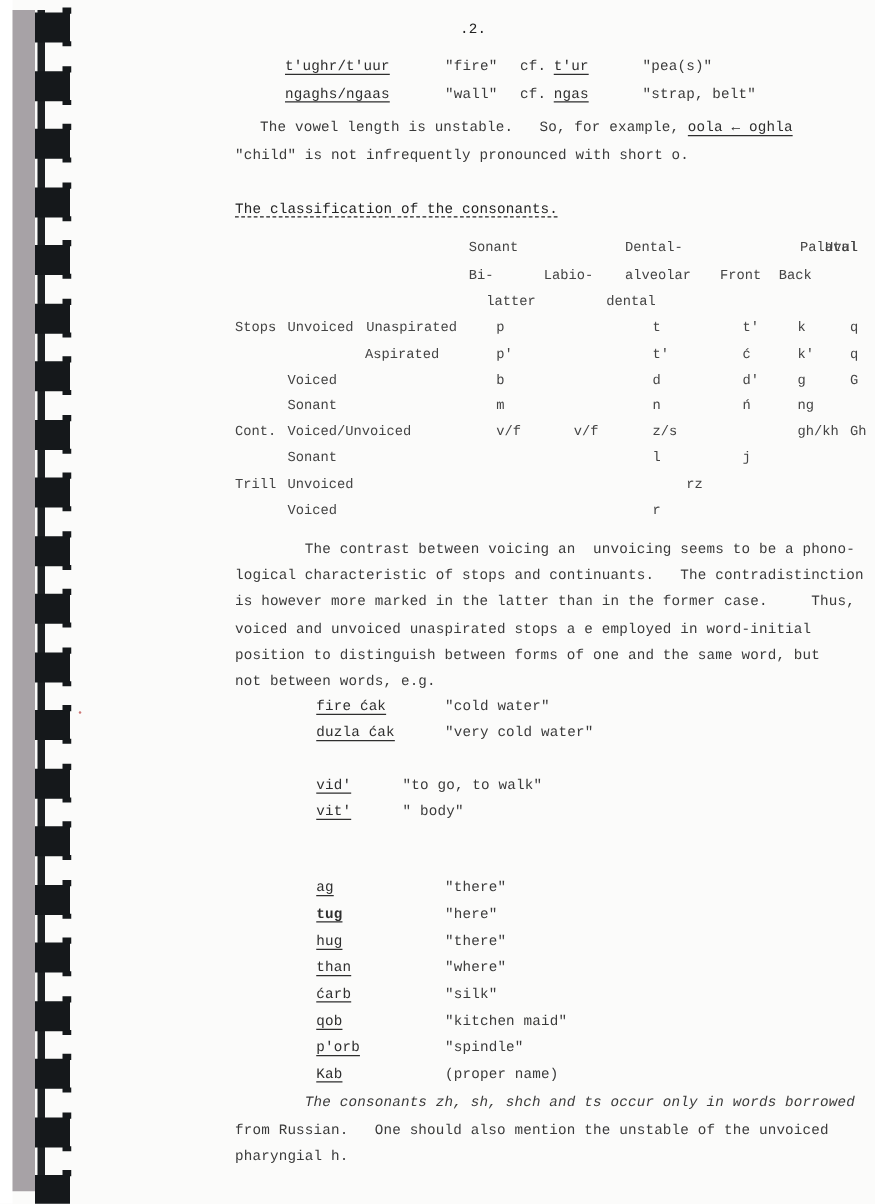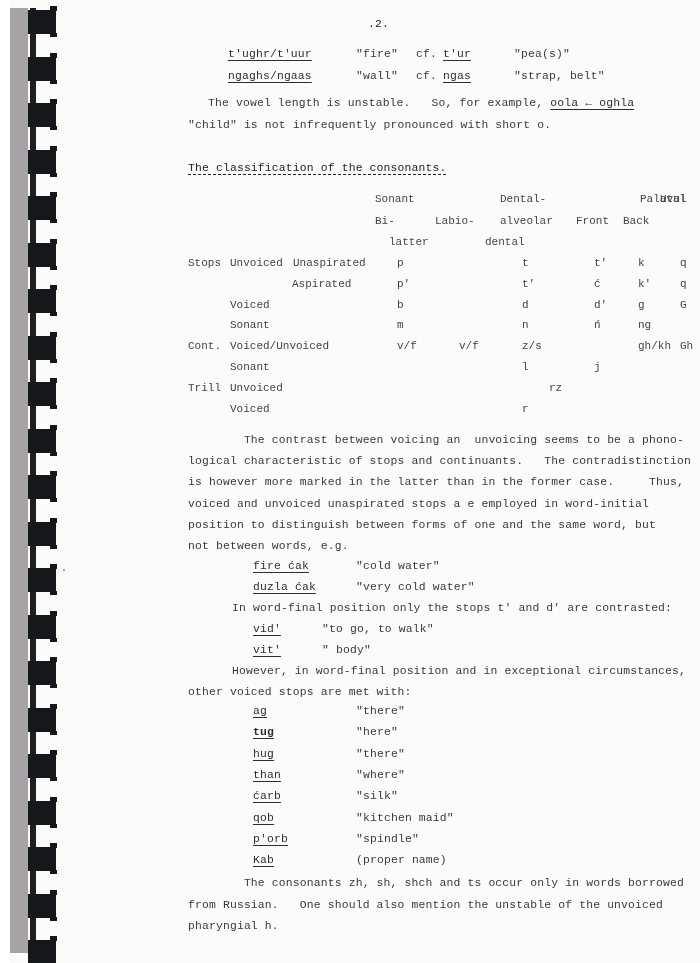--- a/index.html
+++ b/index.html
@@ -190,31 +190,28 @@
       <div class="t" style="left: 188px; top: 539px;">not between words, e.g.</div>
     </div>
 
   <div>
     <div class="t u" style="left:253px; top:559px;">fire ćak</div>
     <div class="t" style="left:356px; top:559px;">"cold water"</div>
     <div class="t u" style="left:253px; top:580px;">duzla ćak</div>
     <div class="t" style="left:356px; top:580px;">"very cold water"</div>
   </div>
 
-  <div class="t" style="left:232px; top:601px;">In word-final position only the stops t′ and d′ are contrasted:</div>
 
   <div>
     <div class="t u" style="left:253px; top:622px;">vid′</div>
     <div class="t" style="left:322px; top:622px;">"to go, to walk"</div>
     <div class="t u" style="left:253px; top:643px;">vit′</div>
     <div class="t" style="left:322px; top:643px;">" body"</div>
   </div>
 
-  <div class="t" style="left:232px; top:664px;">However, in word-final position and in exceptional circumstances,</div>
-  <div class="t" style="left:188px; top:685px;">other voiced stops are met with:</div>
 
   <div id="voiced-examples">
       <div class="t u" style="left: 253px; top: 704px;">ag</div>
       <div class="t" style="left: 356px; top: 704px;">"there"</div>
       <div class="t u" style="left: 253px; top: 725px; font-weight: bold;">tug</div>
       <div class="t" style="left: 356px; top: 725px;">"here"</div>
       <div class="t u" style="left: 253px; top: 747px;">hug</div>
       <div class="t" style="left: 356px; top: 747px;">"there"</div>
       <div class="t u" style="left: 253px; top: 768px;">than</div>
       <div class="t" style="left: 356px; top: 768px;">"where"</div>
@@ -222,19 +219,19 @@
       <div class="t" style="left: 356px; top: 789px;">"silk"</div>
       <div class="t u" style="left: 253px; top: 811px;">qob</div>
       <div class="t" style="left: 356px; top: 811px;">"kitchen maid"</div>
       <div class="t u" style="left: 253px; top: 832px;">p'orb</div>
       <div class="t" style="left: 356px; top: 832px;">"spindle"</div>
       <div class="t u" style="left: 253px; top: 853px;">Kab</div>
       <div class="t" style="left: 356px; top: 853px;">(proper name)</div>
     </div>
 
   <div id="closing-para">
-      <div class="t" style="left: 188px; top: 876px;">        The consonants zh, sh, shch and ts occur only in words borrowed</div>
+      <div class="t" style="left: 188px; top: 876px; font-style: italic;">        The consonants zh, sh, shch and ts occur only in words borrowed</div>
       <div class="t" style="left: 188px; top: 897.5px;">from Russian.   One should also mention the unstable of the unvoiced</div>
       <div class="t" style="left: 188px; top: 919px;">pharyngial h.</div>
     </div>
 
   <div class="fleck" style="left:63px; top:569px;"></div>
 </div>
 
 </body></html>

